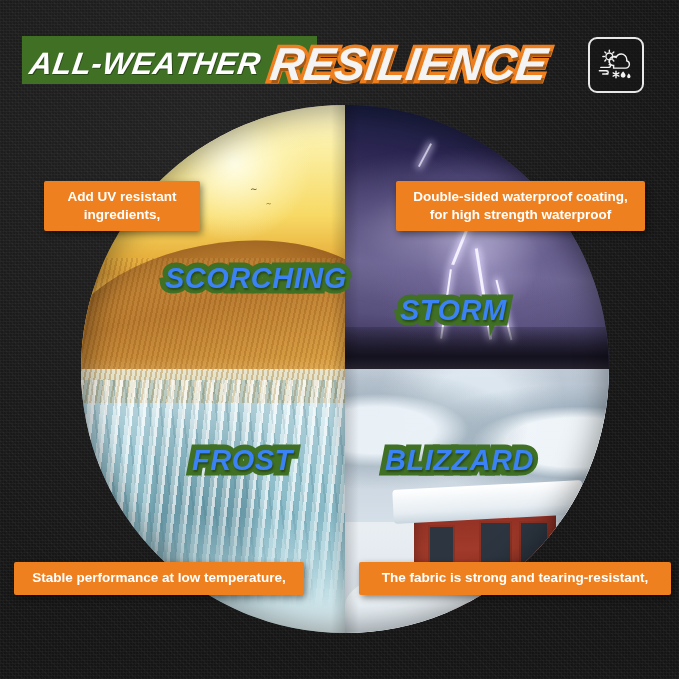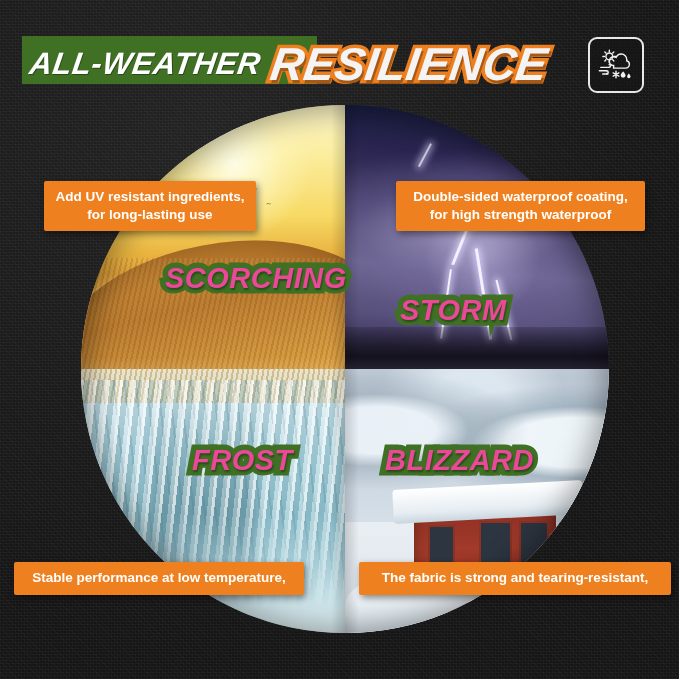--- a/index.html
+++ b/index.html
@@ -192,29 +192,29 @@
     background:#ef801f;
     color:#ffffff;
     font-size:13.5px;line-height:1.30;
     font-weight:600;
     text-align:center;
     padding:7px 10px 8px;
     border-radius:2px;
     box-shadow:2px 3px 7px rgba(0,0,0,.45);
     box-sizing:border-box;
   }
-  #cap-scorching{left:44px;  top:181px; width:212px;}
+  #cap-scorching{left:44px;  top:181px; width:156px;}
   #cap-storm    {left:396px; top:181px; width:249px;}
   #cap-frost    {left:14px;  top:562px; width:290px;}
   #cap-blizzard {left:359px; top:562px; width:312px;}
 
   
   .pill{
     position:absolute;z-index:9;
-    color:#ec4899;
+    color:#3b82f6;
     font-size:29px;font-weight:bold;font-style:italic;letter-spacing:.5px;
     -webkit-text-stroke:11px #3f7024;
     paint-order:stroke fill;
     text-shadow:1px 2px 2px rgba(0,0,0,.35);
     white-space:nowrap;
   }
   #pill-scorching{left:165px; top:262px;}
   #pill-storm    {left:400px; top:262px;margin-top:32px;}
   #pill-frost    {left:192px; top:444px;}
   #pill-blizzard {left:385px; top:444px;}
@@ -304,21 +304,20 @@
   <div class="vignette"></div>
 </div>
 
 <div class="pill" id="pill-scorching">SCORCHING</div>
 <div class="pill" id="pill-storm">STORM</div>
 <div class="pill" id="pill-frost">FROST</div>
 <div class="pill" id="pill-blizzard">BLIZZARD</div>
 
 <div class="caption" id="cap-scorching">
   <div>Add UV resistant ingredients,</div>
-  <div>for long-lasting use</div>
 </div>
 <div class="caption" id="cap-storm">
   <div>Double-sided waterproof coating,</div>
   <div>for high strength waterproof</div>
 </div>
 <div class="caption" id="cap-frost">
   <div>Stable performance at low temperature,</div>
 </div>
 <div class="caption" id="cap-blizzard">
   <div>The fabric is strong and tearing-resistant,</div>

